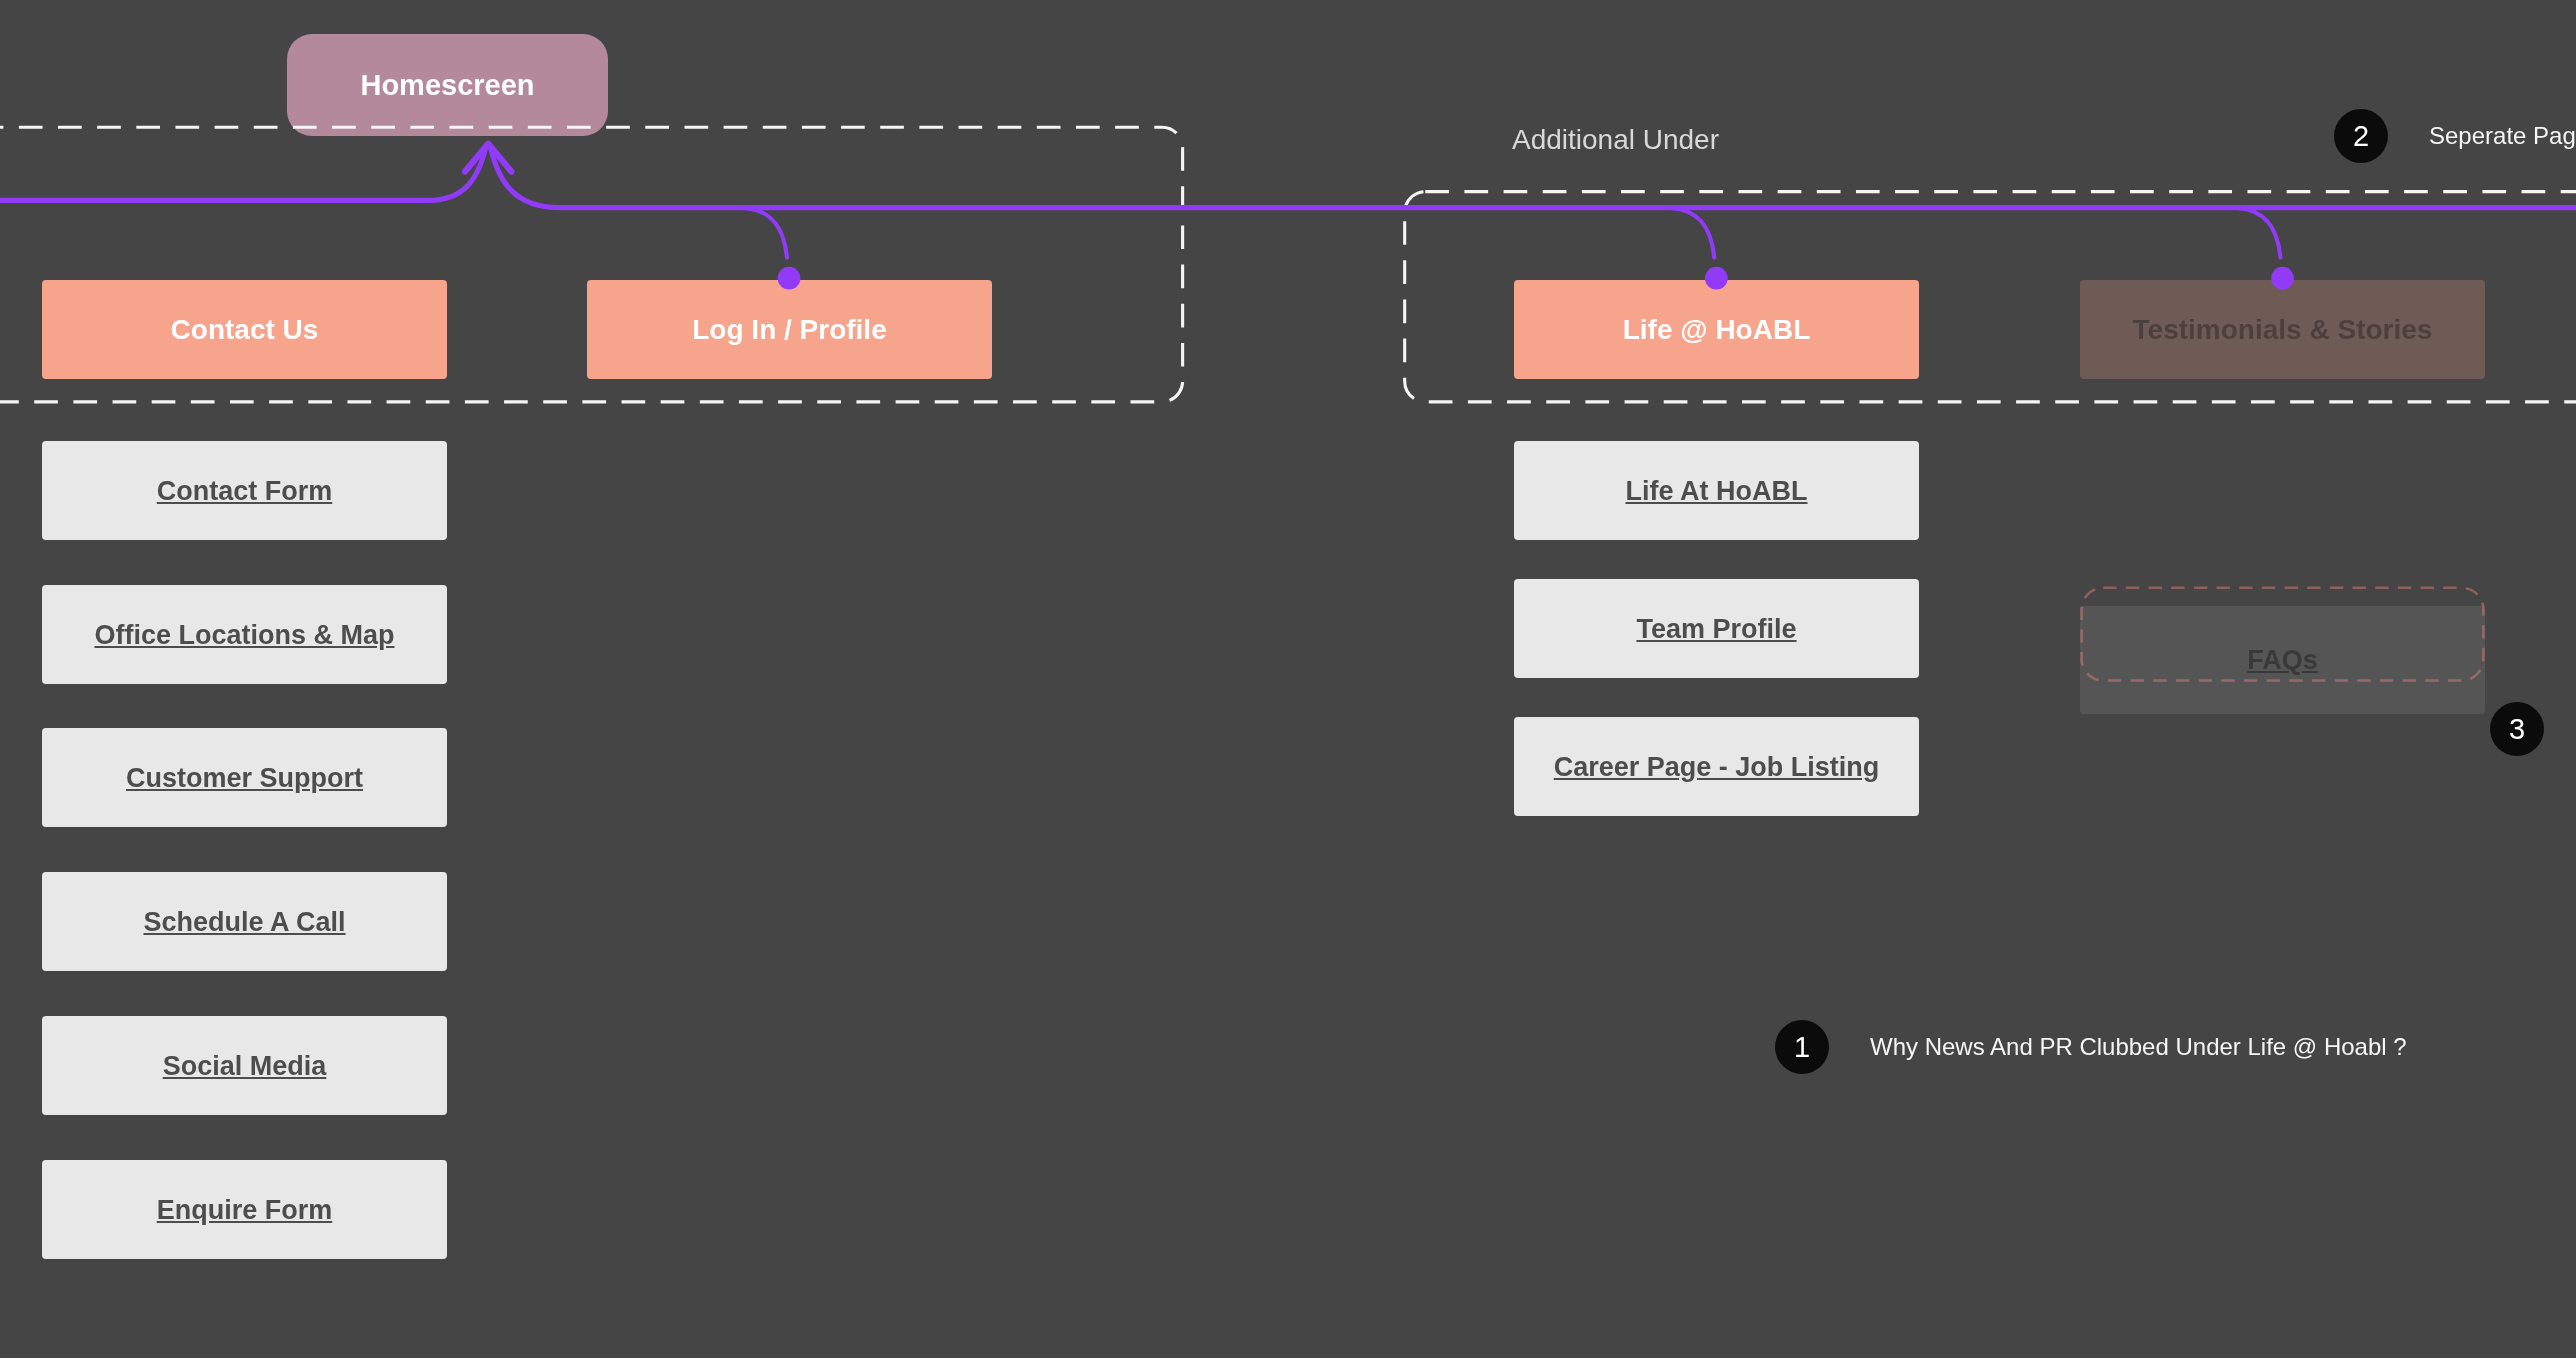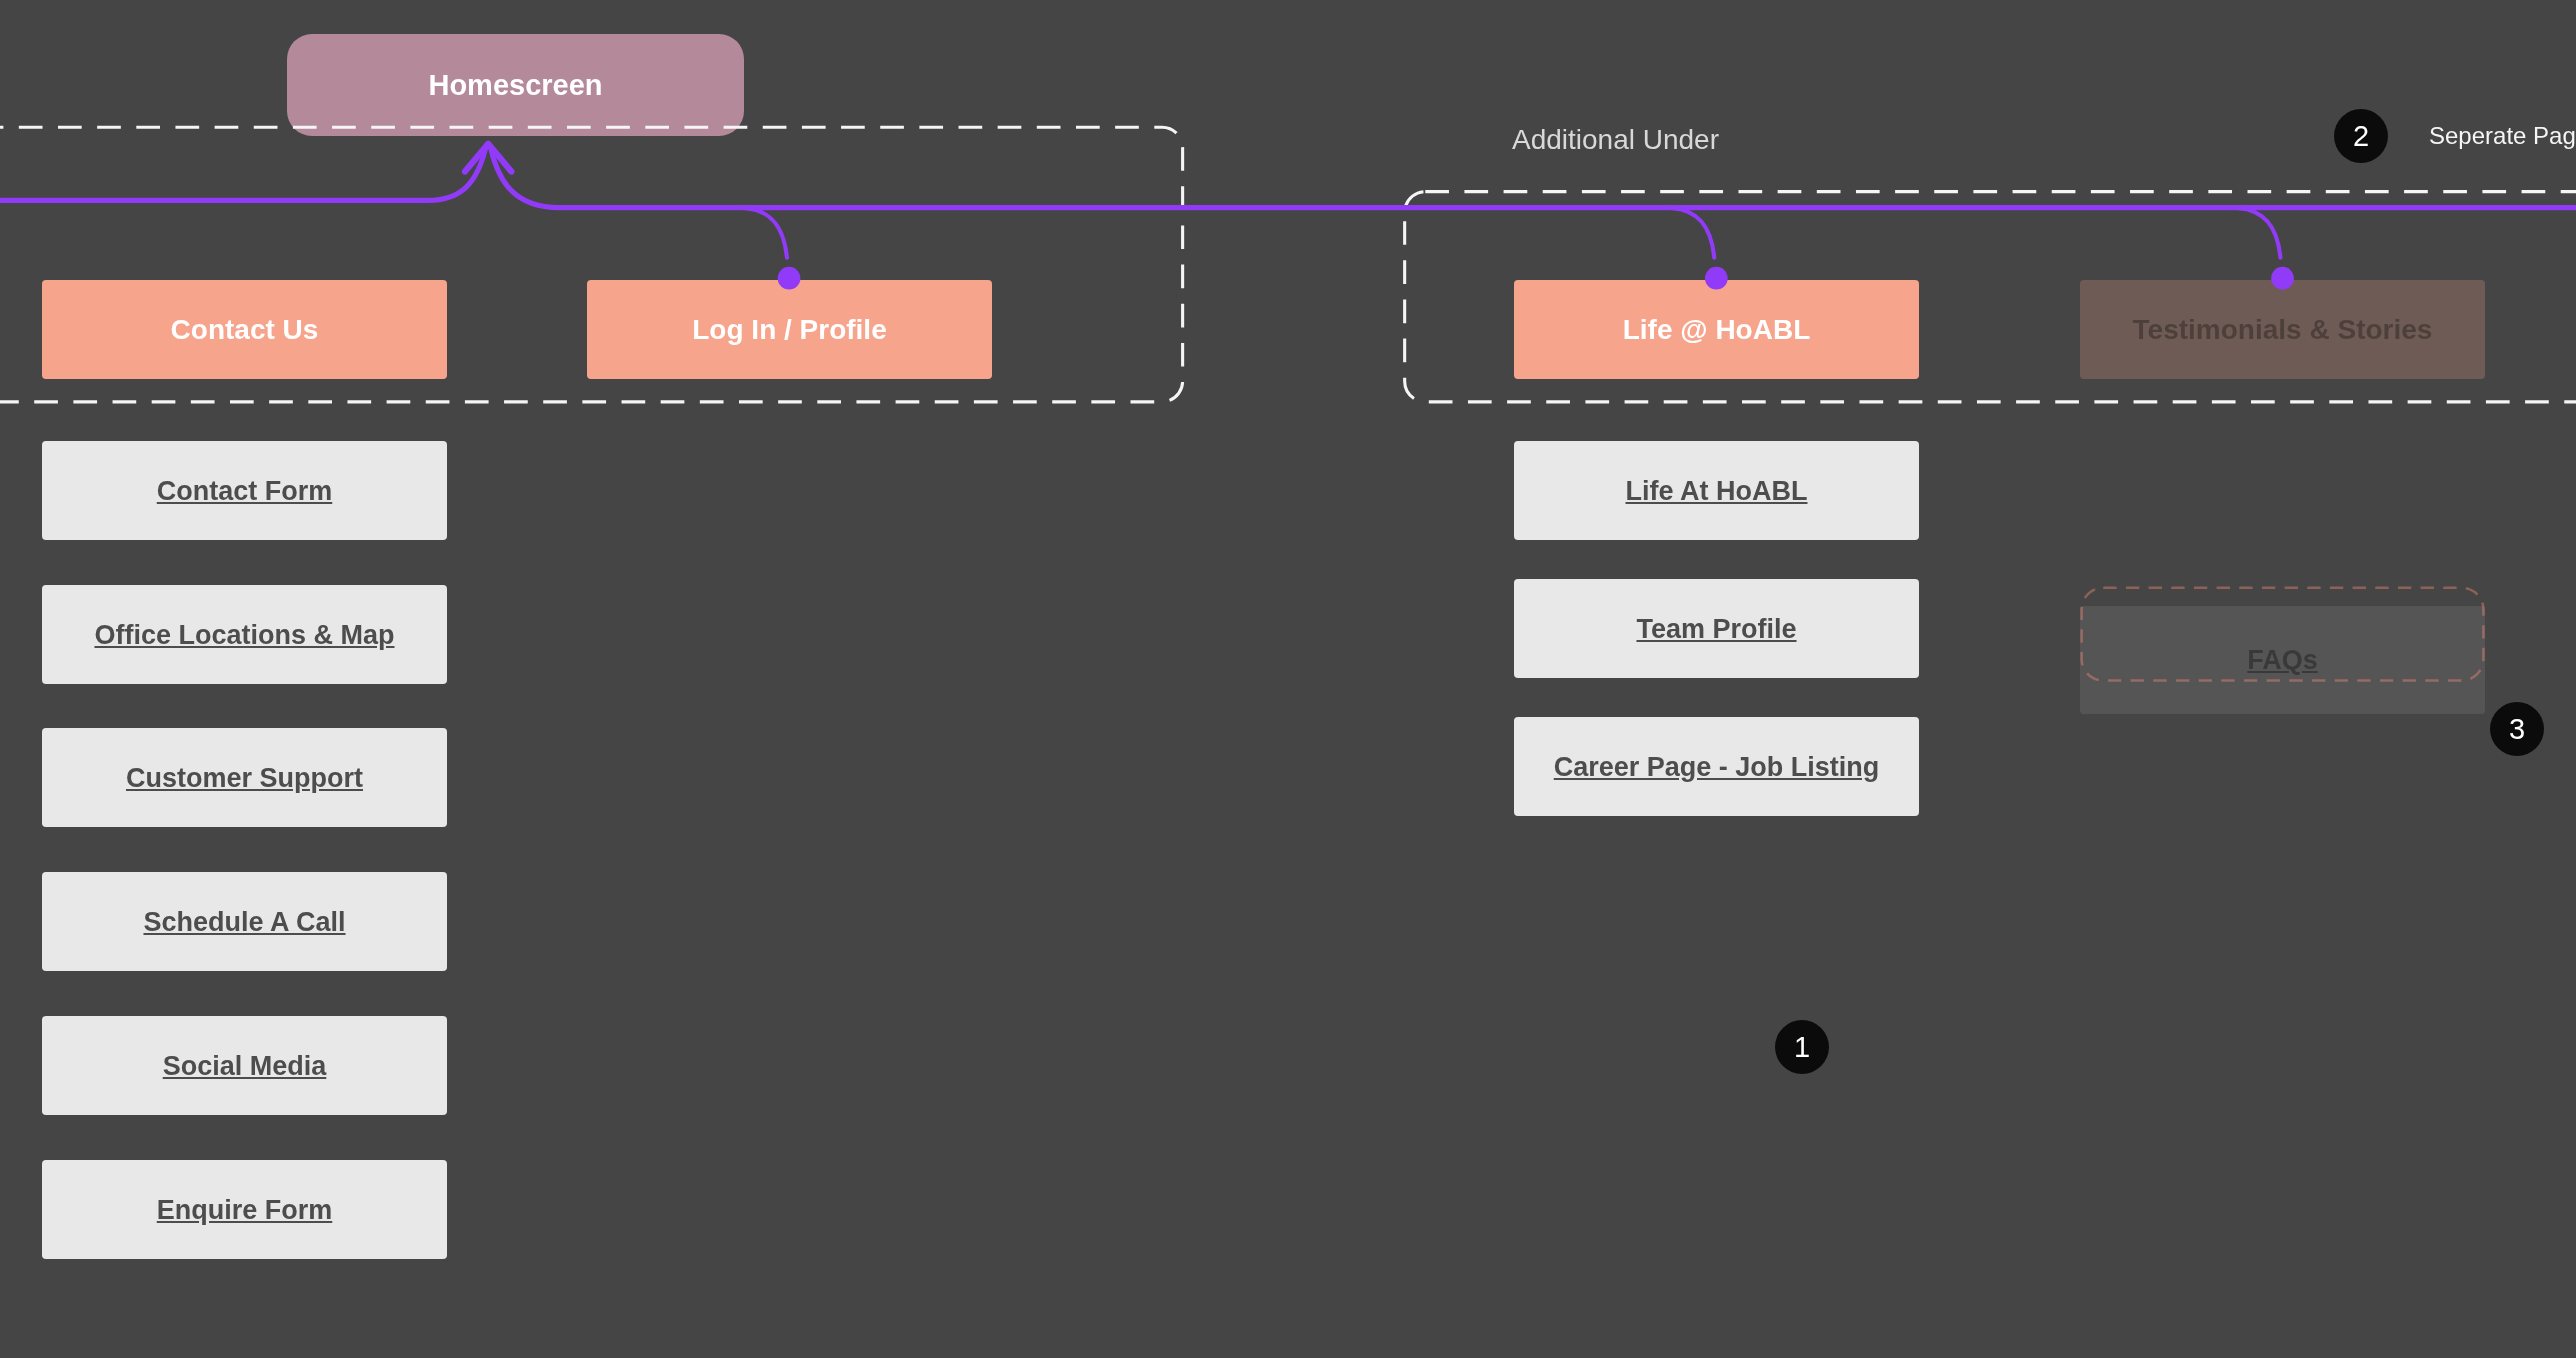--- a/index.html
+++ b/index.html
@@ -19,21 +19,21 @@
     border-radius: 4px;
     display: flex;
     align-items: center;
     justify-content: center;
     text-align: center;
     box-sizing: border-box;
     z-index: 2;
   }
   .homescreen {
     left: 287px; top: 34px;
-    width: 457px; height: 102px;
+    width: 321px; height: 102px;
     background: #B48A9A;
     color: #FFFFFF;
     font-weight: 700;
     font-size: 29px;
     border-radius: 25px;
   }
   .primary {
     background: #F7A48D;
     color: #FFFFFF;
     font-weight: 700;
@@ -123,20 +123,21 @@
   <div class="node primary" style="left:1514px; top:280px;">Life @ HoABL</div>
   <div class="node secondary" style="left:1514px; top:441px;">Life At HoABL</div>
   <div class="node secondary" style="left:1514px; top:579px;">Team Profile</div>
   <div class="node secondary" style="left:1514px; top:717px;">Career Page - Job Listing</div>
 
   <div class="node primary faded-primary" style="left:2080px; top:280px;">Testimonials &amp; Stories</div>
   <div class="node secondary faded-secondary" style="left:2080px; top:606px; height:108px;">FAQs</div>
 
   <div class="annotation" style="left:1775px; top:1020px;">
     <div class="badge">1</div>
+    <div class="anno-text">Why News And PR Clubbed Under Life @ Hoabl ?</div>
   </div>
   <div class="annotation" style="left:2334px; top:109px;">
     <div class="badge">2</div>
     <div class="anno-text">Seperate Page Allocated ?</div>
   </div>
   <div class="annotation" style="left:2490px; top:702px;">
     <div class="badge">3</div>
 
   </div>
 

